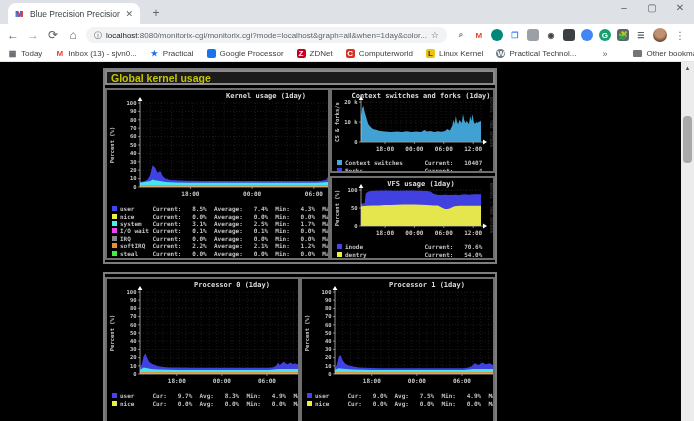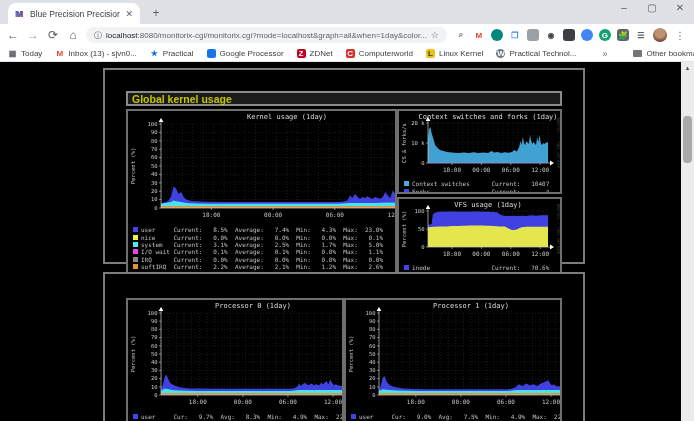--- a/index.html
+++ b/index.html
@@ -42,27 +42,27 @@
     display:flex; align-items:center; padding:0 8px; gap:13px; border-bottom:1px solid #e4e4e4; }
   .bm { display:flex; align-items:center; gap:4px; font-size:8px; color:#3c4043; white-space:nowrap; }
   .bm-ic { width:9px; height:9px; border-radius:2px; display:flex; align-items:center; justify-content:center;
     font-size:8px; font-weight:bold; line-height:9px; }
   .bm-spacer { flex:1; }
   .bm-chevrons { color:#5f6368; font-size:9px; }
   .bm-divider { width:1px; height:10px; background:#d0d0d0; }
 
   
   .content { position:absolute; left:0; top:62px; width:681px; height:359px; background:#000; overflow:hidden; }
-  .section { position:absolute; left:103px; width:482px; background:#000;
-    border:2px solid #7d7d7d; padding:21px; }
+  .section { position:absolute; left:103px; width:394px; background:#000;
+    border:2px solid #7d7d7d; padding:0; }
   .sec1 { top:6px; height:196px; }
   .sec2 { top:210px; height:240px; }
   .sec-header { border:2px solid #8a8a8a; background:#1b1b1b; color:#c6c600; font-weight:bold;
     font-size:10.5px; padding:0 4px 1px 4px; height:15px; line-height:13px; }
-  .graphs-row { display:flex; gap:0; margin-top:3px; }
+  .graphs-row { display:flex; gap:0; margin-top:3px;font-weight:bold; }
   .gpanel { background:#000; border:2px solid #6f6f6f; overflow:hidden; }
   .gp-kernel { width:303px; height:172px; }
   .gp-rcol { display:flex; flex-direction:column; gap:3px; }
   .gp-ctx { width:165px; height:85px; }
   .gp-vfs { width:165px; height:84px; }
   .gp-proc { width:234px; height:158px; }
 
   .legend { font-family:"DejaVu Sans Mono", monospace; font-size:6px; color:#c0c0c0;
     padding:1px 0 0 5px; }
   .lrow { display:flex; align-items:center; height:7.4px; white-space:pre; }

